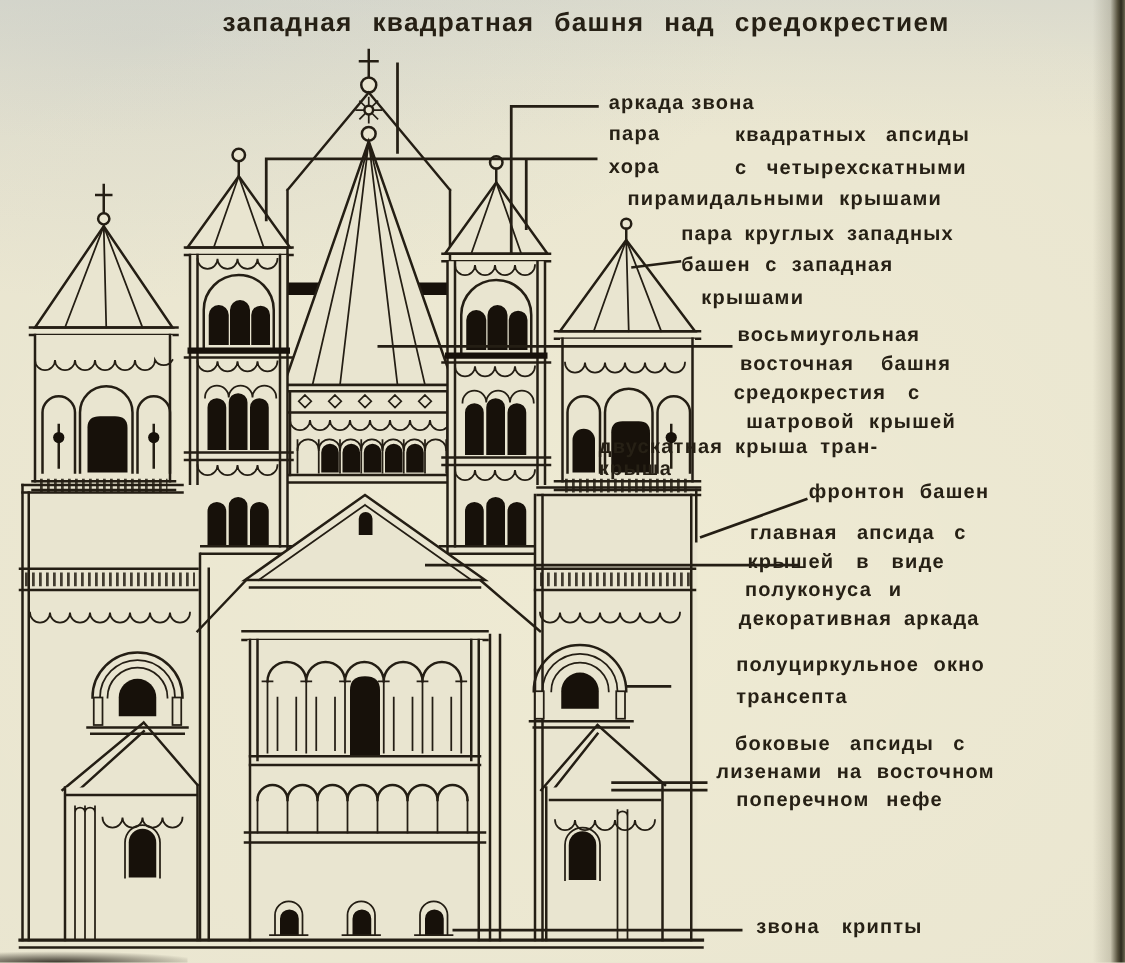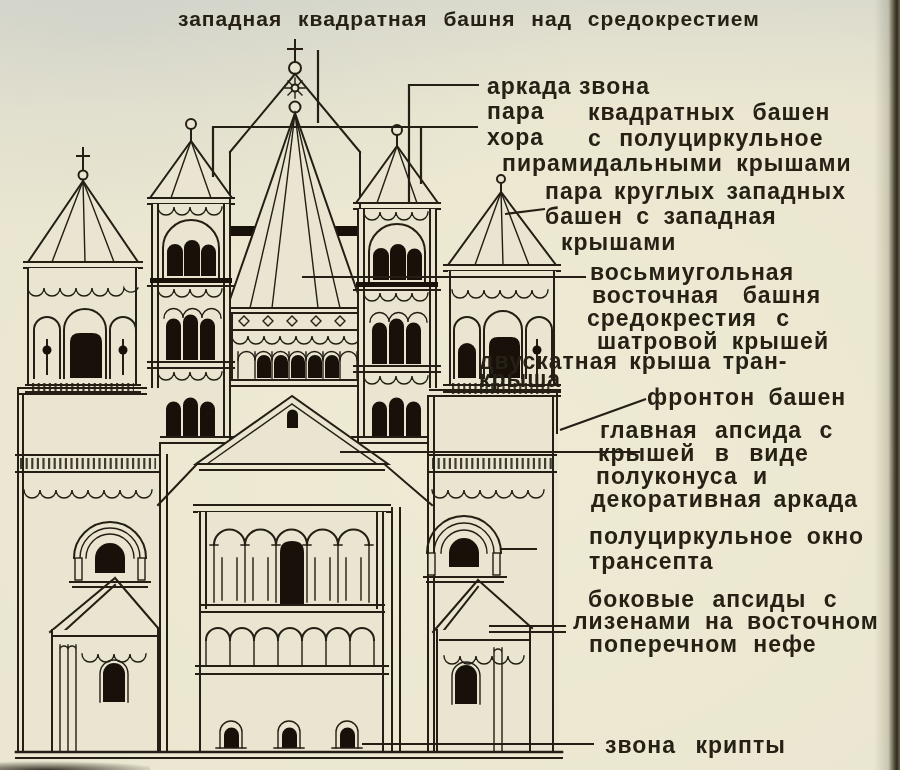--- a/index.html
+++ b/index.html
@@ -24,21 +24,21 @@
   svg{position:absolute;left:0;top:0;}
   .ln{fill:none;stroke:var(--ink,#241e14);stroke-width:2;stroke-linecap:square;}
   .thin{stroke-width:1.4;}
   .thick{stroke-width:2.6;}
   .pp{fill:var(--paper,#e9e5d0);}
   .dk{fill:#17110a;stroke:none;}
   .dots{fill:none;stroke:var(--ink,#241e14);stroke-width:11;stroke-dasharray:2.2 3.4;opacity:.85;}
   .lead{fill:none;stroke:var(--ink,#241e14);stroke-width:2.2;stroke-linecap:butt;}
 
   .lbl{
-    position:absolute;color:#262015;font-weight:bold;font-size:23px;line-height:1;
+    position:absolute;color:#262015;font-weight:bold;font-size:16px;line-height:1;
     letter-spacing:1px;white-space:nowrap;
   }
   .title{font-size:21px;letter-spacing:1px;word-spacing:9px;}
 </style>
 </head>
 <body>
 
 <div class="paper-tint"></div>
 
 <svg width="900" height="770" viewBox="0 0 900 770">
@@ -251,23 +251,23 @@
     <path class="lead" d="M537,549 H500"></path>
     <path class="lead" d="M489,626 H566 M489,632 H566"></path>
     <path class="lead" d="M362,744 H594"></path>
   </g>
 </svg>
 
 <div class="lbl title" style="left:178px;top:8px">западная квадратная башня над средокрестием</div>
 
 <div class="lbl" style="left:487px;top:75px">аркада звона</div>
 <div class="lbl" style="left:487px;top:100px">пара</div>
-<div class="lbl" style="left:588px;top:101px;word-spacing:10px">квадратных башен</div>
+<div class="lbl" style="left:588px;top:101px;word-spacing:10px">квадратных апсиды</div>
 <div class="lbl" style="left:487px;top:126px">хора</div>
-<div class="lbl" style="left:588px;top:127px;word-spacing:10px">с полуциркульное</div>
+<div class="lbl" style="left:588px;top:127px;word-spacing:10px">с четырехскатными</div>
 <div class="lbl" style="left:502px;top:152px;word-spacing:6px">пирамидальными крышами</div>
 <div class="lbl" style="left:545px;top:180px;word-spacing:4px">пара круглых западных</div>
 <div class="lbl" style="left:545px;top:205px;word-spacing:6px">башен с западная</div>
 <div class="lbl" style="left:561px;top:231px">крышами</div>
 <div class="lbl" style="left:590px;top:261px">восьмиугольная</div>
 <div class="lbl" style="left:592px;top:284px;word-spacing:16px">восточная башня</div>
 <div class="lbl" style="left:587px;top:307px;word-spacing:12px">средокрестия с</div>
 <div class="lbl" style="left:597px;top:330px;word-spacing:6px">шатровой крышей</div>
 <div class="lbl" style="left:479px;top:350px;word-spacing:4px">двускатная крыша тран-</div>
 <div class="lbl" style="left:479px;top:368px">крыша</div>

